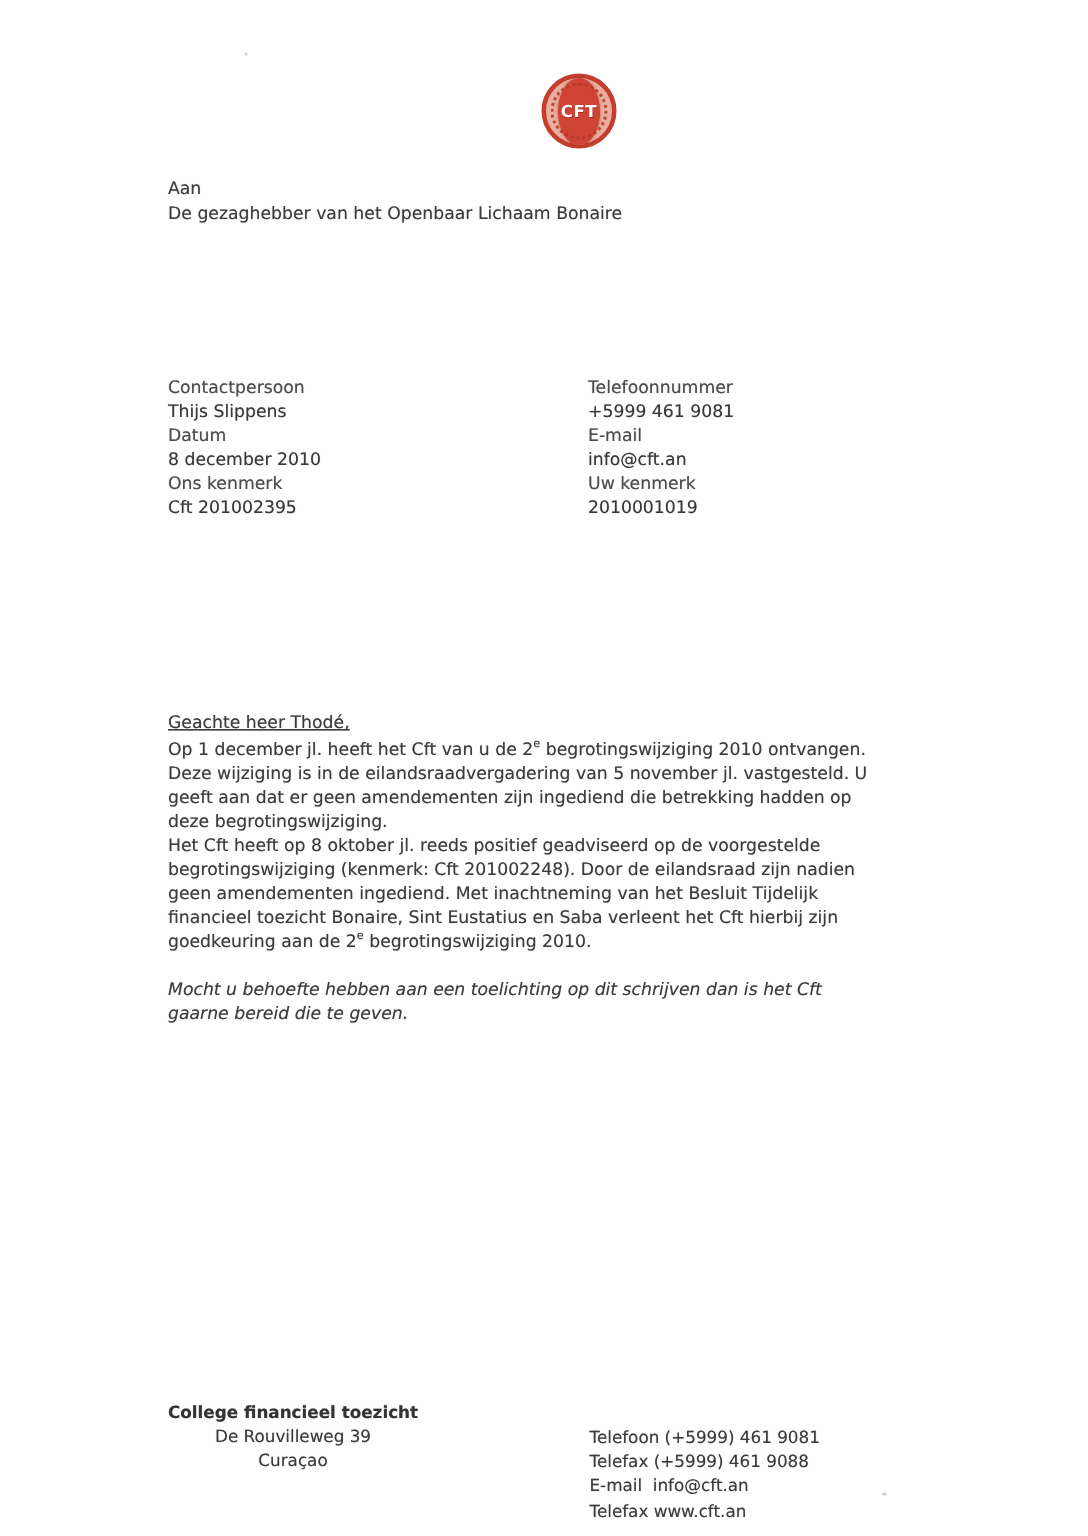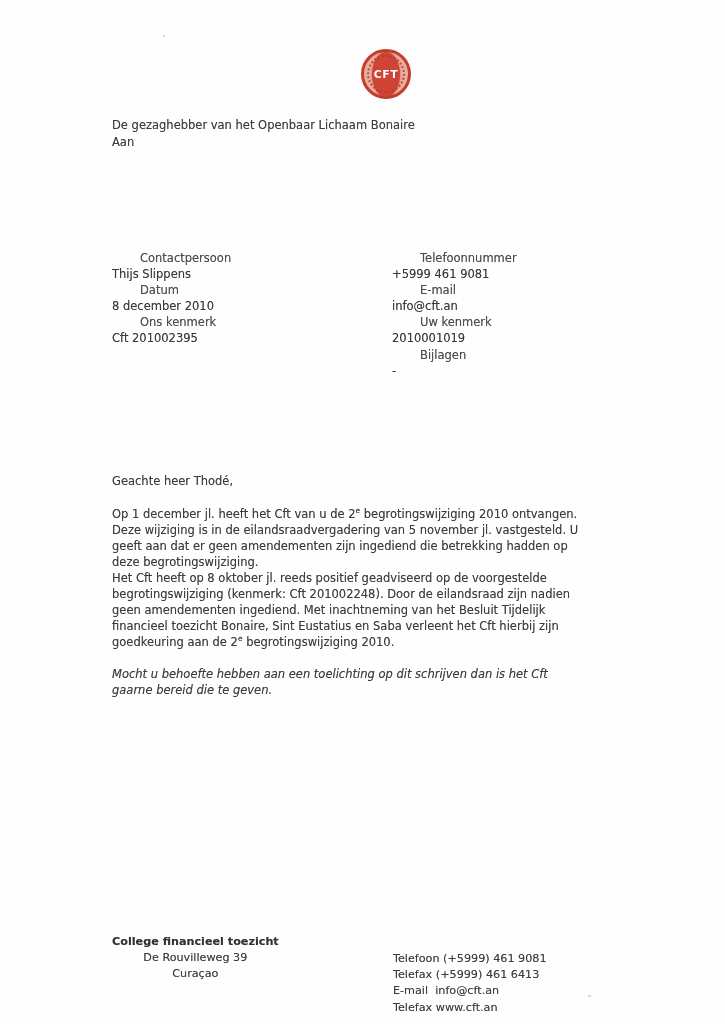--- a/index.html
+++ b/index.html
@@ -49,28 +49,28 @@
   
   .txt { font-size: 11.5px; line-height: 16px; }
 
   .recipient { position: absolute; left: 112px; top: 117px; line-height: 17px; }
 
   .meta { position: absolute; left: 112px; top: 250px; width: 470px; }
   .meta-col { position: absolute; top: 0; }
   .meta-col.left  { left: 0; }
   .meta-col.right { left: 280px; }
   .meta-pair div { line-height: 16.1px; }
-  .meta-label { color: #4c4c4c; margin-left: 28px; }
+  .meta-label { color: #4c4c4c; }
   .meta-value { color: #383838; }
 
   .subject { position: absolute; left: 112px; top: 399px; }
   .subject div { line-height: 16px; }
 
   .body-block { position: absolute; left: 112px; top: 473px; width: 470px; }
-  .salutation { margin-bottom: 17px; }
+  .salutation { margin-bottom: 2px; text-decoration: underline; }
   .para { white-space: pre-wrap; }
   .para + .para { margin-top: 16px; font-style: italic; }
   sup { font-size: 7.5px; vertical-align: super; line-height: 0; }
 
   .footer { position: absolute; left: 112px; top: 934px; width: 560px; font-size: 11.2px; }
   .footer-left { position: absolute; left: 0; top: 0; text-align: center; }
   .footer-left div { line-height: 16.2px; white-space: pre-wrap; }
   .footer-org { font-weight: bold; color: #333333; }
   .footer-right { position: absolute; left: 281px; top: 17px; }
   .footer-right div { line-height: 16.2px; white-space: pre-wrap; }
@@ -86,22 +86,22 @@
 <div class="page">
 
   <div class="logo">
     <div class="logo-ring"></div>
     <div class="logo-inner">
       <span class="logo-text">CFT</span>
     </div>
   </div>
 
   <div class="recipient txt">
+    <div>Aan</div>
     <div>De gezaghebber van het Openbaar Lichaam Bonaire</div>
-    <div>Aan</div>
   </div>
 
   <div class="meta txt">
     <div class="meta-col left">
       <div class="meta-pair">
         <div class="meta-label">Contactpersoon</div>
         <div class="meta-value">Thijs Slippens</div>
       </div>
       <div class="meta-pair">
         <div class="meta-label">Datum</div>
@@ -118,44 +118,40 @@
         <div class="meta-value">+5999 461 9081</div>
       </div>
       <div class="meta-pair">
         <div class="meta-label">E-mail</div>
         <div class="meta-value">info@cft.an</div>
       </div>
       <div class="meta-pair">
         <div class="meta-label">Uw kenmerk</div>
         <div class="meta-value">2010001019</div>
       </div>
-      <div class="meta-pair">
-        <div class="meta-label">Bijlagen</div>
-        <div class="meta-value">-</div>
-      </div>
     </div>
   </div>
 
 
   <div class="body-block txt">
     <div class="salutation">Geachte heer Thodé,</div>
     <div class="para"><span>Op 1 december jl. heeft het Cft van u de 2</span><sup>e</sup><span> begrotingswijziging 2010 ontvangen. Deze wijziging is in de eilandsraadvergadering van 5 november jl. vastgesteld. U geeft aan dat er geen amendementen zijn ingediend die betrekking hadden op deze begrotingswijziging.
 Het Cft heeft op 8 oktober jl. reeds positief geadviseerd op de voorgestelde begrotingswijziging (kenmerk: Cft 201002248). Door de eilandsraad zijn nadien geen amendementen ingediend. Met inachtneming van het Besluit Tijdelijk financieel toezicht Bonaire, Sint Eustatius en Saba verleent het Cft hierbij zijn goedkeuring aan de 2</span><sup>e</sup><span> begrotingswijziging 2010.</span></div>
     <div class="para">Mocht u behoefte hebben aan een toelichting op dit schrijven dan is het Cft gaarne bereid die te geven.</div>
   </div>
 
   <div class="footer">
     <div class="footer-left">
       <div class="footer-org">College financieel toezicht</div>
       <div>De Rouvilleweg 39</div>
       <div>Curaçao</div>
     </div>
     <div class="footer-right">
       <div>Telefoon (+5999) 461 9081</div>
-      <div>Telefax (+5999) 461 6413</div>
+      <div>Telefax (+5999) 461 9088</div>
       <div>E-mail  info@cft.an</div>
       <div>Telefax www.cft.an</div>
     </div>
   </div>
 
   <div class="speck s1"></div>
   <div class="speck s2"></div>
 
 </div>
 

